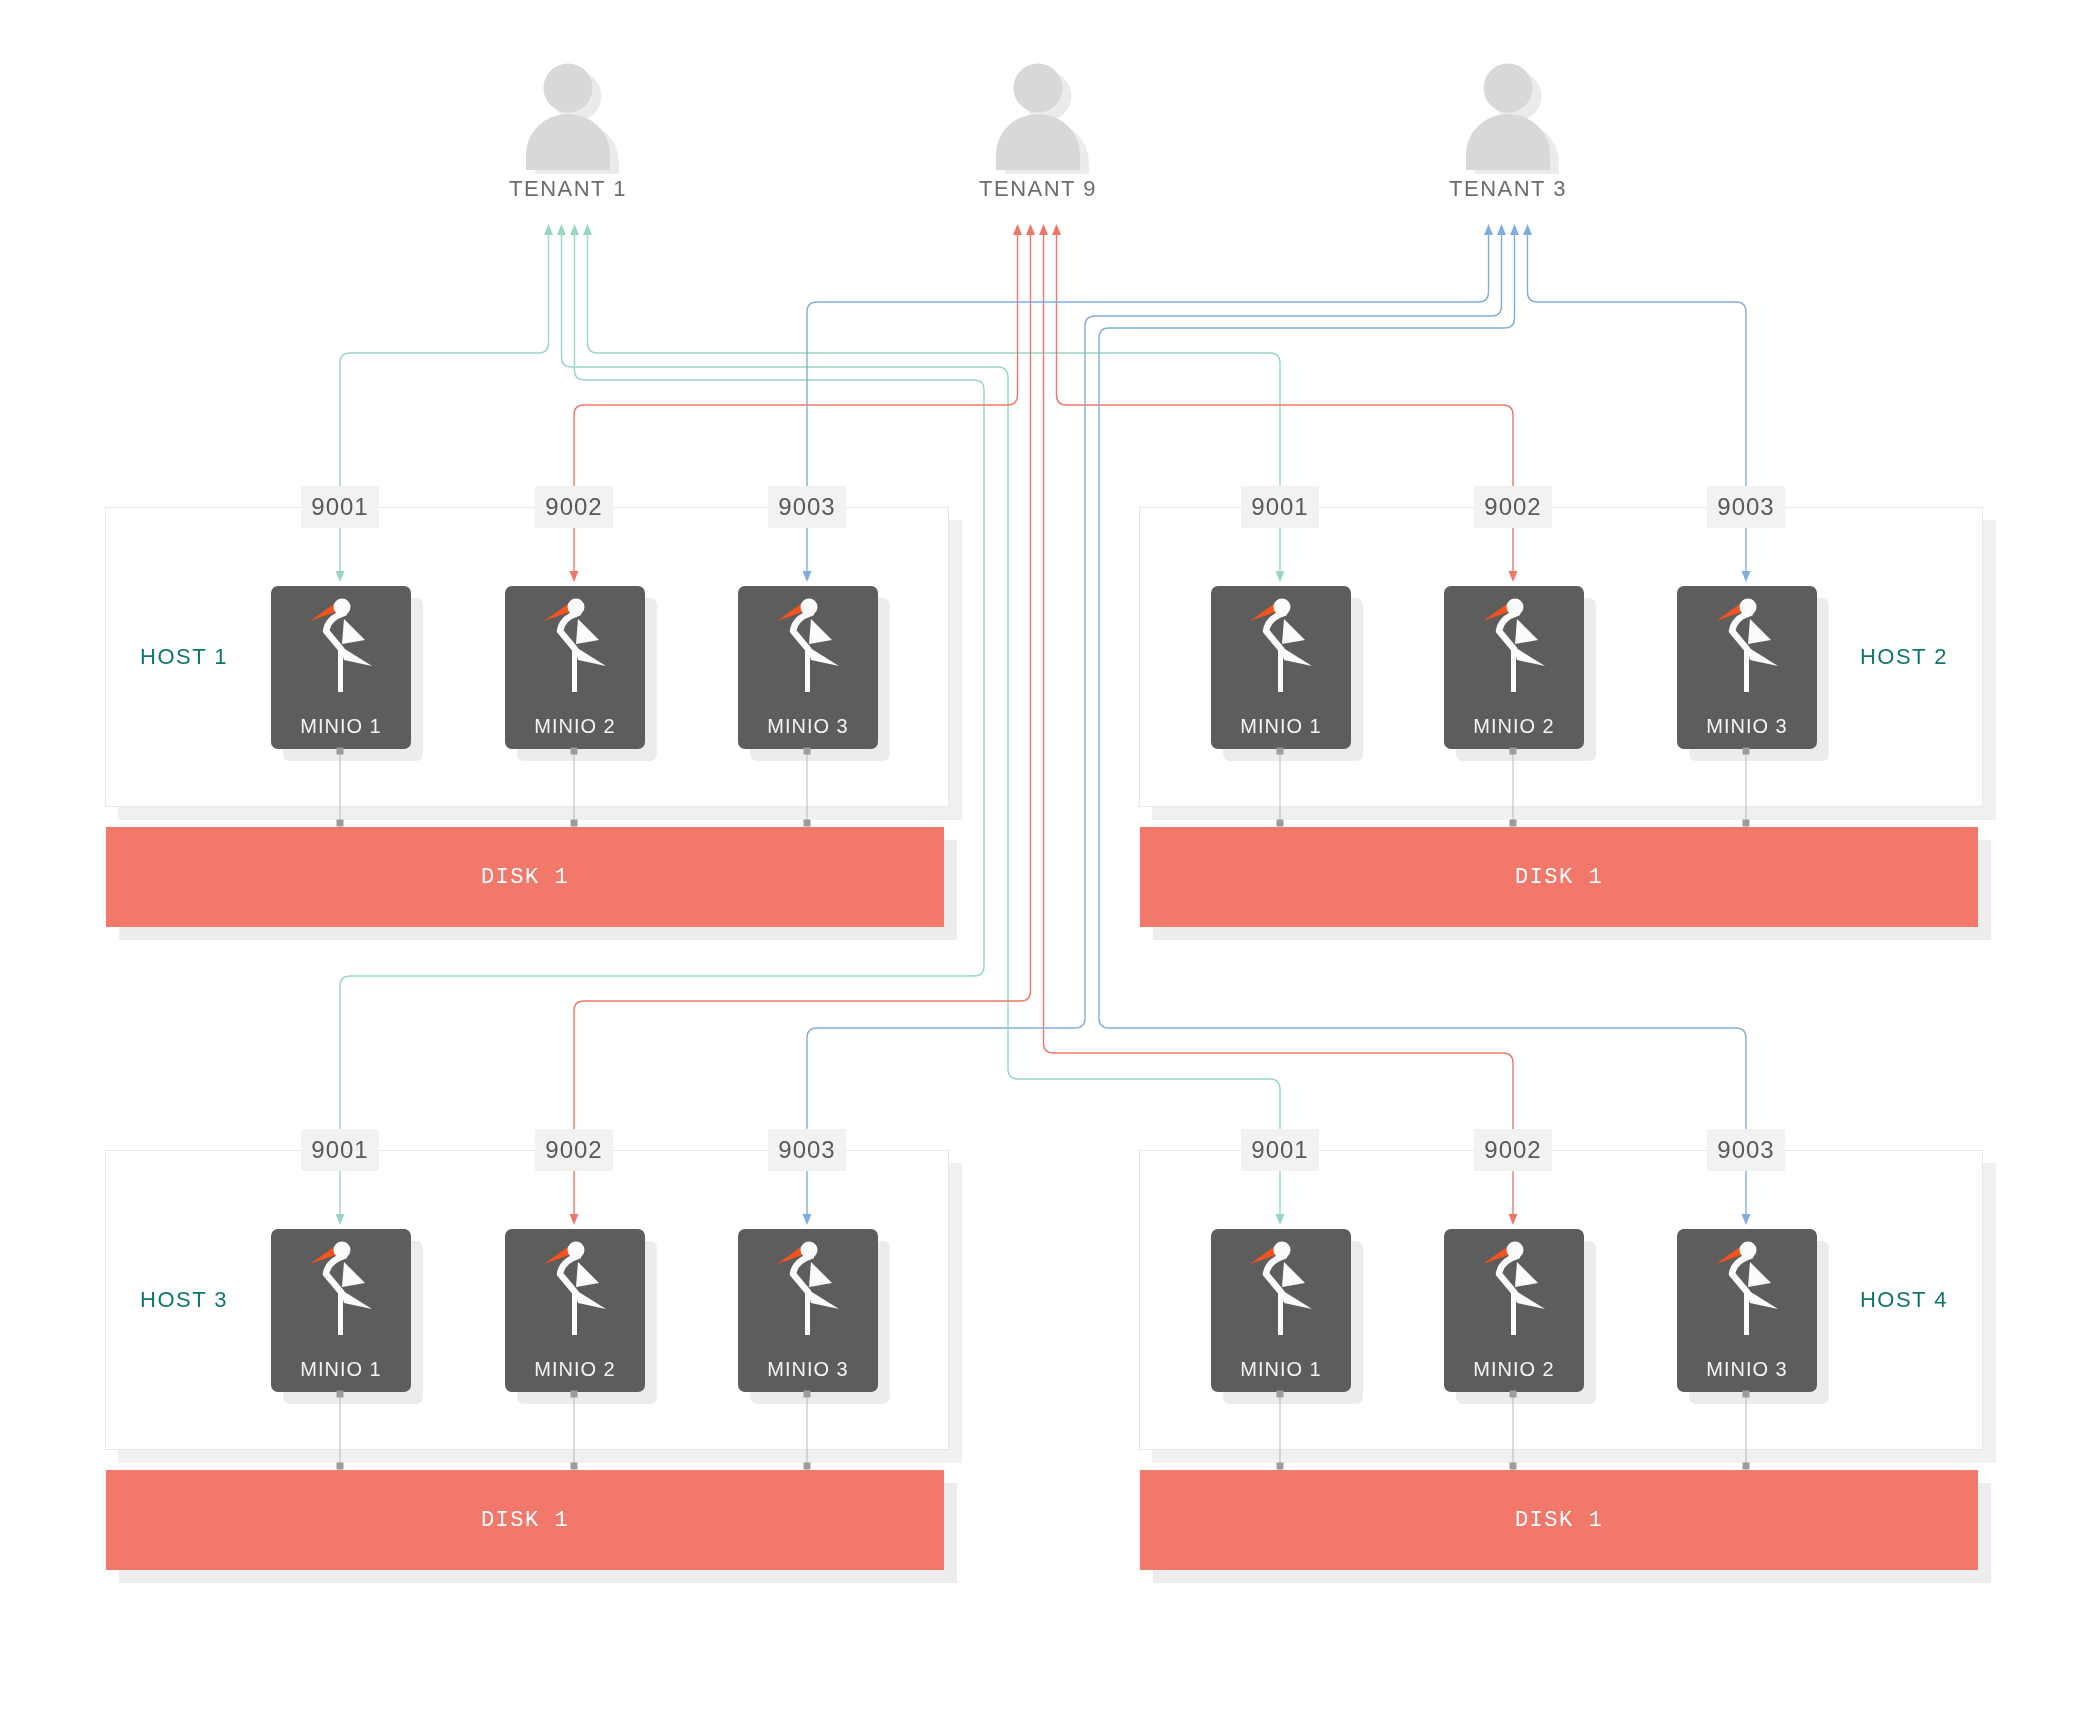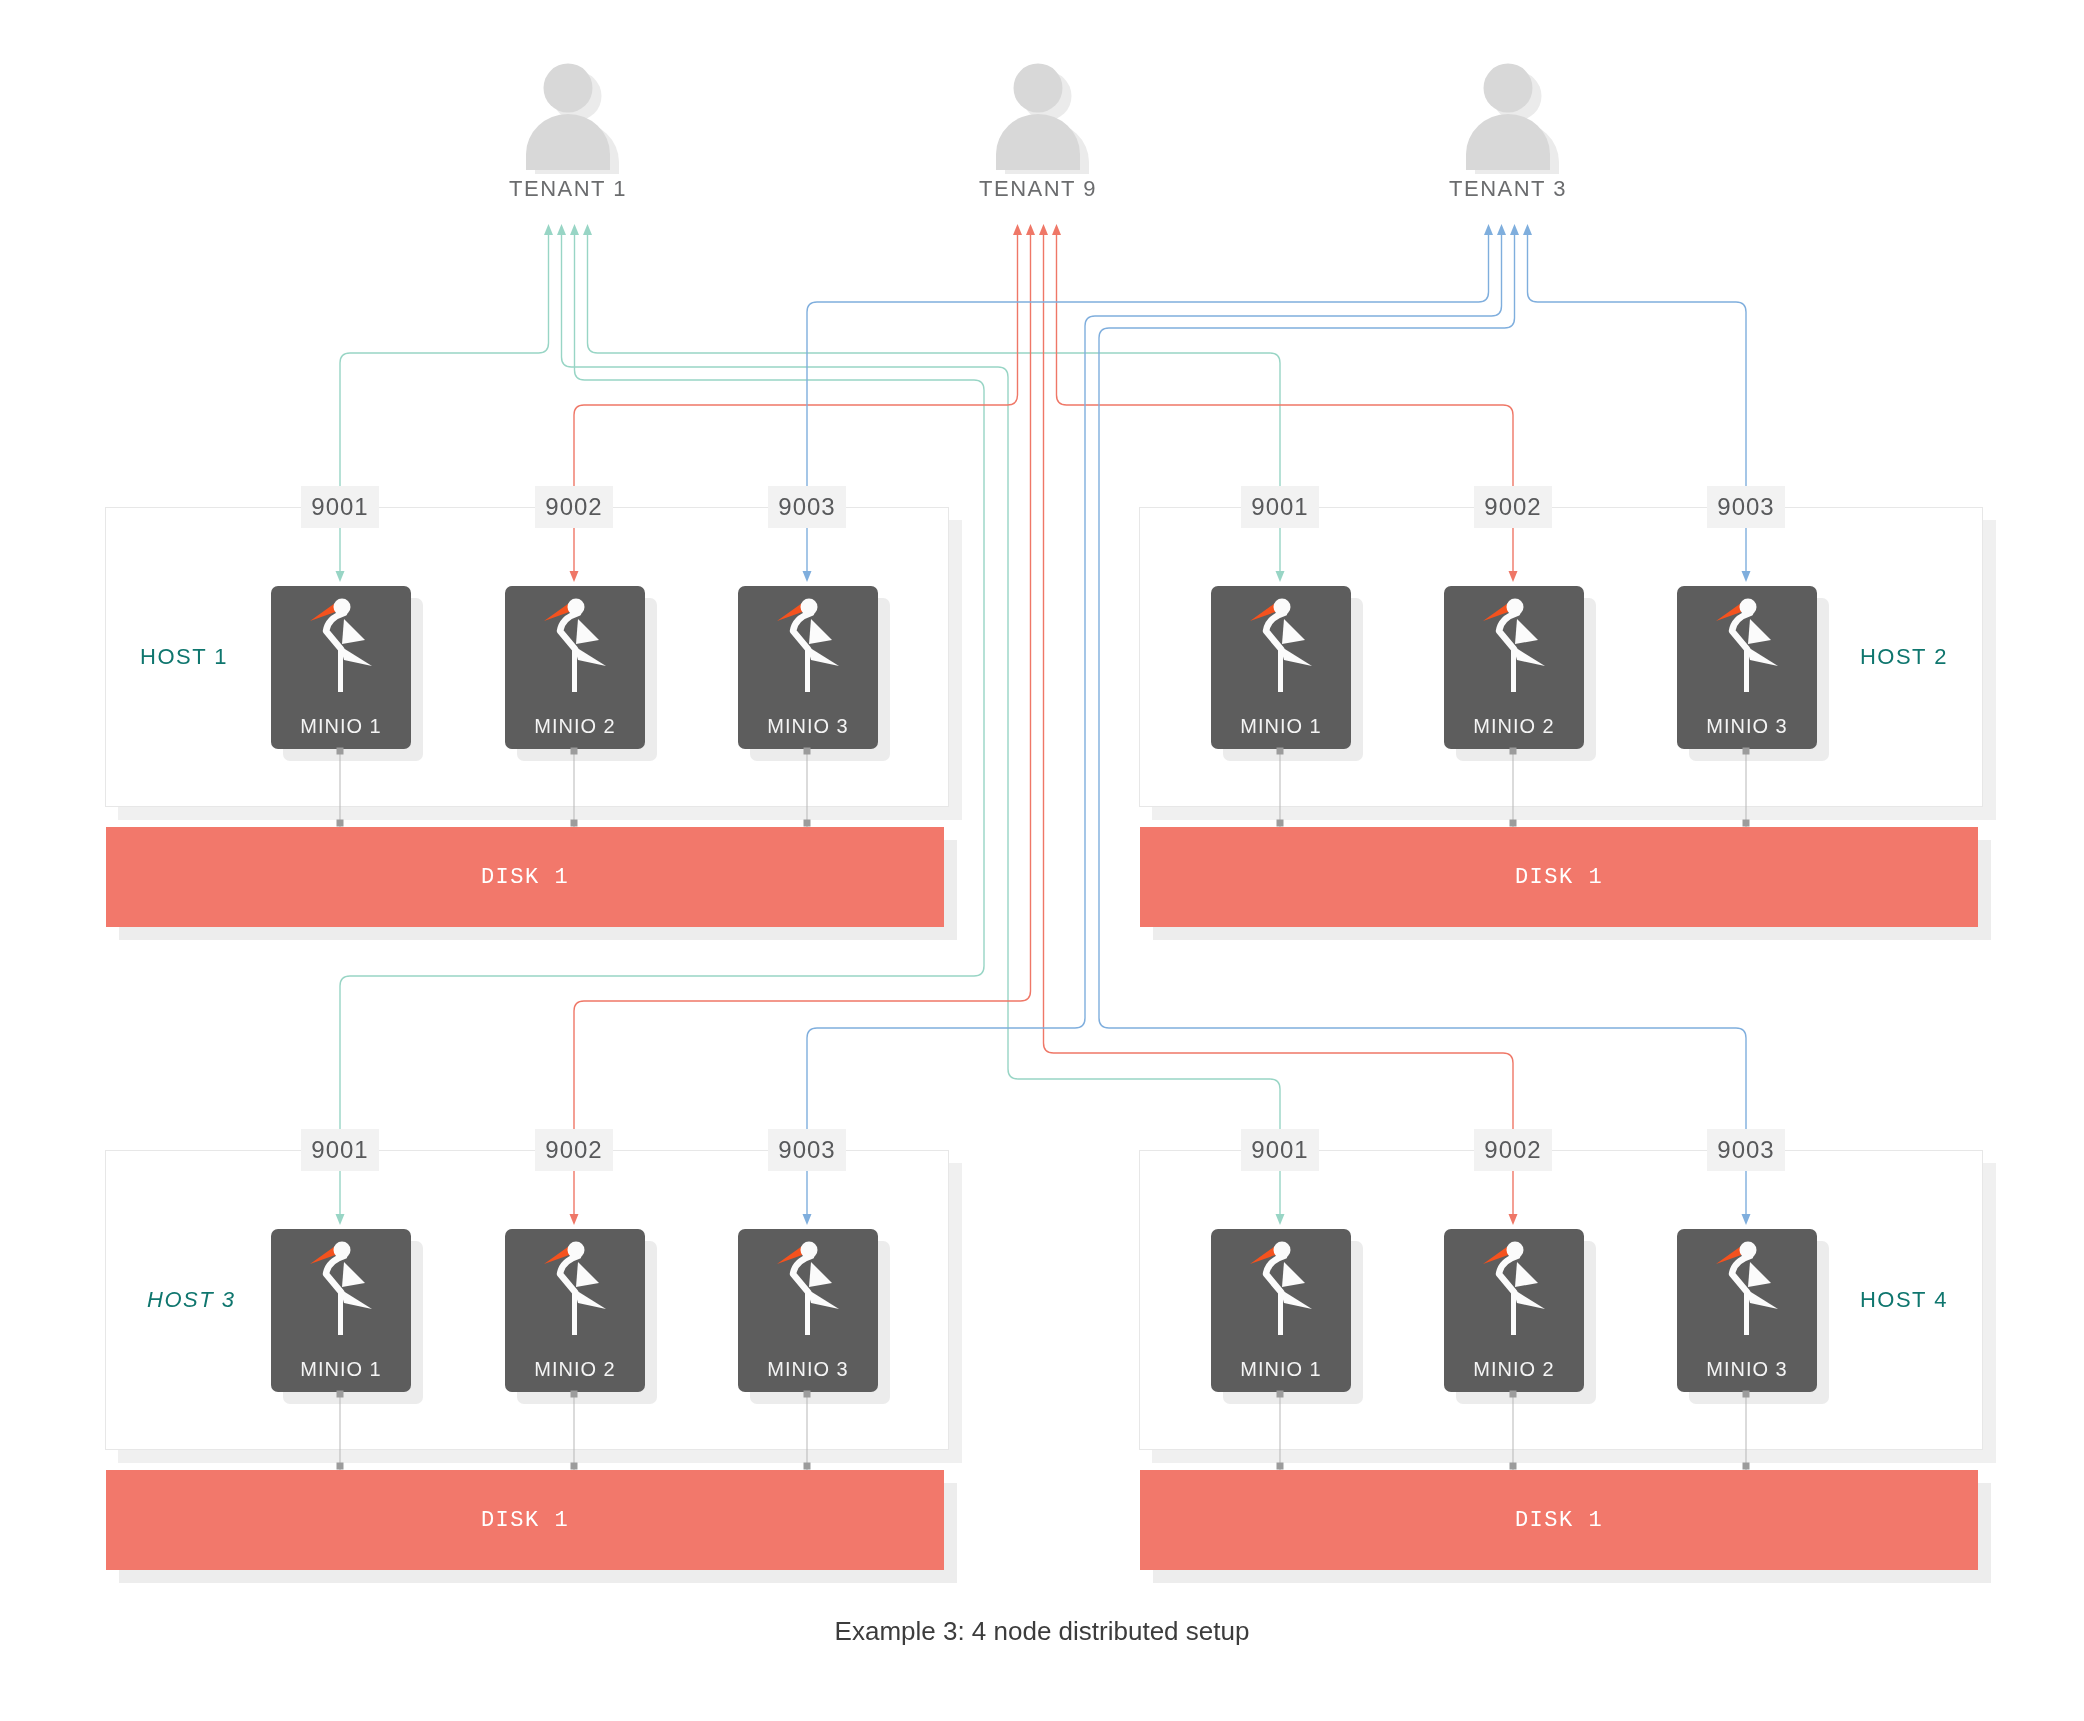--- a/index.html
+++ b/index.html
@@ -100,21 +100,20 @@
       <line x1="1280" y1="1391" x2="1280" y2="1470" stroke="#b7b7b7" stroke-width="1"></line>
       <rect x="1276.5" y="1390.5" width="7" height="7" fill="#9c9c9c"></rect>
       <rect x="1276.5" y="1462.5" width="7" height="7" fill="#9c9c9c"></rect>
       <line x1="1513" y1="1391" x2="1513" y2="1470" stroke="#b7b7b7" stroke-width="1"></line>
       <rect x="1509.5" y="1390.5" width="7" height="7" fill="#9c9c9c"></rect>
       <rect x="1509.5" y="1462.5" width="7" height="7" fill="#9c9c9c"></rect>
       <line x1="1746" y1="1391" x2="1746" y2="1470" stroke="#b7b7b7" stroke-width="1"></line>
       <rect x="1742.5" y="1390.5" width="7" height="7" fill="#9c9c9c"></rect>
       <rect x="1742.5" y="1462.5" width="7" height="7" fill="#9c9c9c"></rect>
     </svg>
-  <div class="caption">Example 3: 4 node distributed setup</div>
 <div class="tenant" style="left: 458px; top: 58px;">
       <svg width="132" height="116" viewBox="0 0 132 116" style="display: block; margin: 0px auto;">
         <g transform="translate(9,8)" fill="#ebebeb">
           <circle cx="66" cy="30" r="24.5"></circle>
           <path d="M24,112 v-16 a42,40 0 0 1 84,0 v16 Z"></path>
         </g>
         <g fill="#d8d8d8">
           <circle cx="66" cy="30" r="24.5"></circle>
           <path d="M24,112 v-16 a42,40 0 0 1 84,0 v16 Z"></path>
         </g>
@@ -225,21 +224,21 @@
         <div class="minio-label">MINIO 3</div>
       </div>
     </div>
     <div class="port" style="left: 1241px; top: 486px;">9001</div>
     <div class="port" style="left: 1474px; top: 486px;">9002</div>
     <div class="port" style="left: 1707px; top: 486px;">9003</div>
     <div class="disk" style="left: 1140px; top: 827px; width: 838px; height: 100px; background: rgb(242, 120, 107);">
       <span class="disk-label">DISK 1</span>
     </div>
     <div class="host" style="left: 105px; top: 1150px;">
-      <span class="host-label" style="left: 41px; font-style: italic;">HOST 3</span>
+      <span class="host-label" style="left: 34px;">HOST 3</span>
       <div class="minio" style="left: 165px; top: 78px; background: rgb(93, 93, 93);">
         <svg width="92" height="100" viewBox="0 0 92 100">
           <polygon points="15,27 43,7 43,17" fill="#f4521e"></polygon>
           <circle cx="47" cy="13" r="8.5" fill="#fbfbfb"></circle>
           <path d="M49,19 Q33,24 31,37 L46,55" fill="none" stroke="#fbfbfb" stroke-width="6.5" stroke-linecap="round" stroke-linejoin="round"></path>
           <polygon points="49,25 70,46 47,50" fill="#fbfbfb"></polygon>
           <polygon points="45,52 77,72 49,66" fill="#fbfbfb"></polygon>
           <rect x="43" y="53" width="5" height="45" fill="#fbfbfb"></rect>
         </svg>
         <div class="minio-label">MINIO 1</div>

